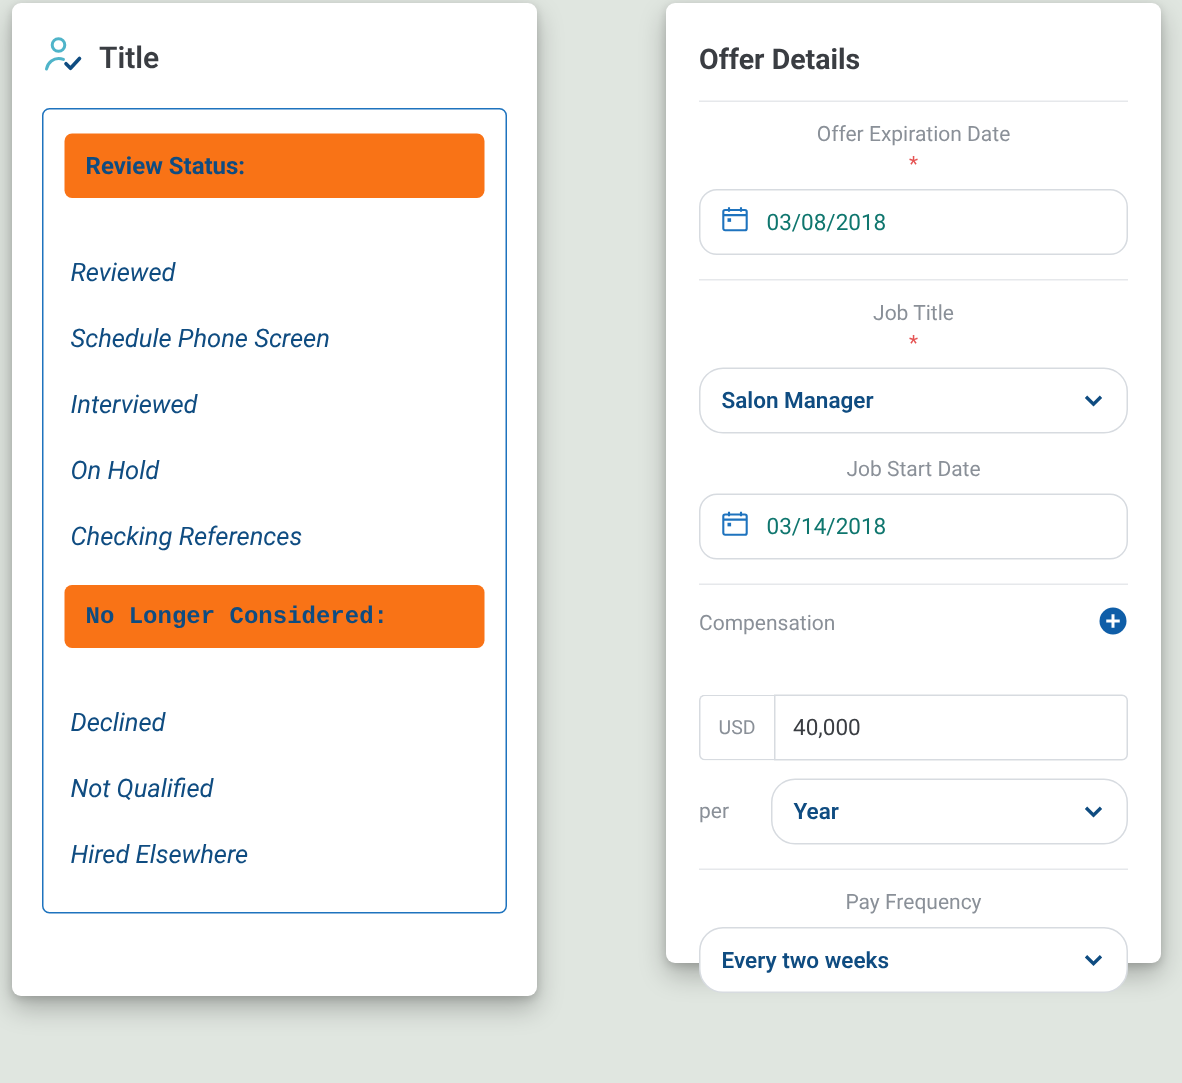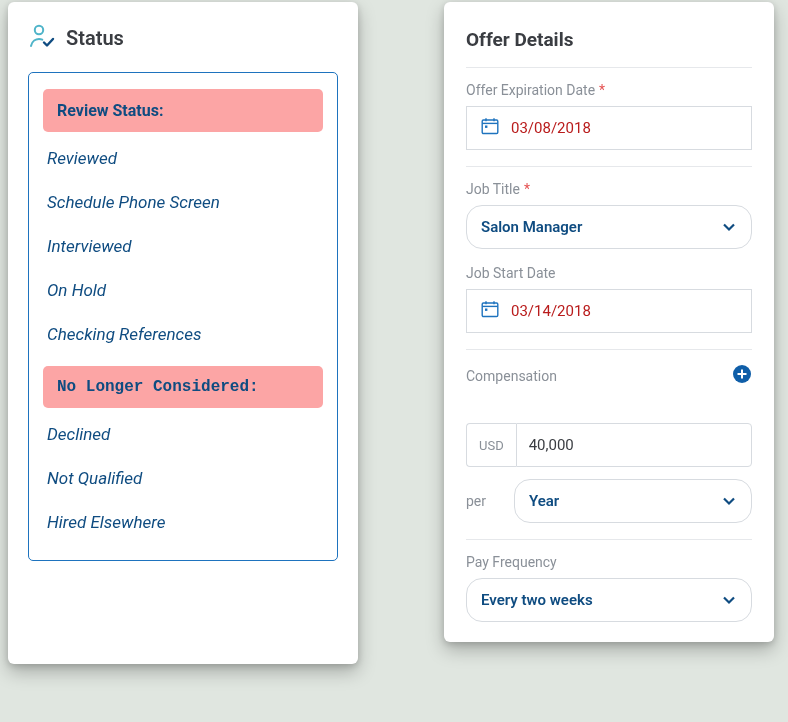--- a/index.html
+++ b/index.html
@@ -48,27 +48,27 @@
     font-size: 20px;
     font-weight: 600;
     color: #3a3d42;
   }
   .status-box {
     border: 1.5px solid #1e73be;
     border-radius: 5px;
     padding: 12px 14px 16px 14px;
   }
   .group-header {
-    background: #fca5a5;
+    background: #f97316;
     border-radius: 5px;
     padding: 12px 14px;
     color: #0f4c81;
     font-weight: 700;
     font-size: 16px;
-    margin-bottom: 4px;
+    margin-bottom: 28px;
     margin-top: 4px;
   }
   .status-item {
     color: #0f4c81;
     font-size: 17px;
     padding: 12px 4px;
     cursor: pointer;
     font-style: italic;
   }
   
@@ -89,42 +89,43 @@
     border-top: 1px solid #e6e8eb;
     margin: 16px 0 14px 0;
   }
   .field-label {
     font-size: 14px;
     color: #8a9098;
     margin-bottom: 8px;
     display: flex;
     align-items: center;
     gap: 4px;
+    flex-direction: column;
   }
   .req { color: #e55353; }
   .label-row {
     display: flex;
     align-items: center;
     justify-content: space-between;
     margin-bottom: 8px;
   }
   .plus-circle {
     width: 20px; height: 20px;
     fill: #0f5ea8;
     cursor: pointer;
   }
   .input-box {
     border: 1px solid #d7dbe0;
-    border-radius: 0;
+    border-radius: 12px;
     height: 44px;
     display: flex;
     align-items: center;
     padding: 0 14px;
     font-size: 15px;
-    color: #b91c1c;
+    color: #0f766e;
     background: #fff;
   }
   .date-box { gap: 12px; }
   .cal-icon {
     width: 18px; height: 18px;
     flex-shrink: 0;
   }
   .select-box {
     border: 1px solid #d7dbe0;
     border-radius: 16px;
@@ -195,21 +196,21 @@
 
   <div class="card status-card">
     <div class="status-header">
       <span>
         <svg viewBox="0 0 28 28">
           <circle cx="11" cy="8" r="4.2" fill="none" stroke="#4fb4c9" stroke-width="2"></circle>
           <path d="M3 24c1-5 5-7 8-7 1.2 0 2.3.2 3.3.6" fill="none" stroke="#4fb4c9" stroke-width="2" stroke-linecap="round"></path>
           <path d="M16 20.5l3 3 6-6.5" fill="none" stroke="#0f4c81" stroke-width="2.4" stroke-linecap="round" stroke-linejoin="round"></path>
         </svg>
       </span>
-      <div class="status-title">Status</div>
+      <div class="status-title">Title</div>
     </div>
 
     <div class="status-box">
       <div class="group-header">Review Status:</div>
       <div class="status-item">Reviewed</div>
       <div class="status-item">Schedule Phone Screen</div>
       <div class="status-item">Interviewed</div>
       <div class="status-item">On Hold</div>
       <div class="status-item">Checking References</div>
 

